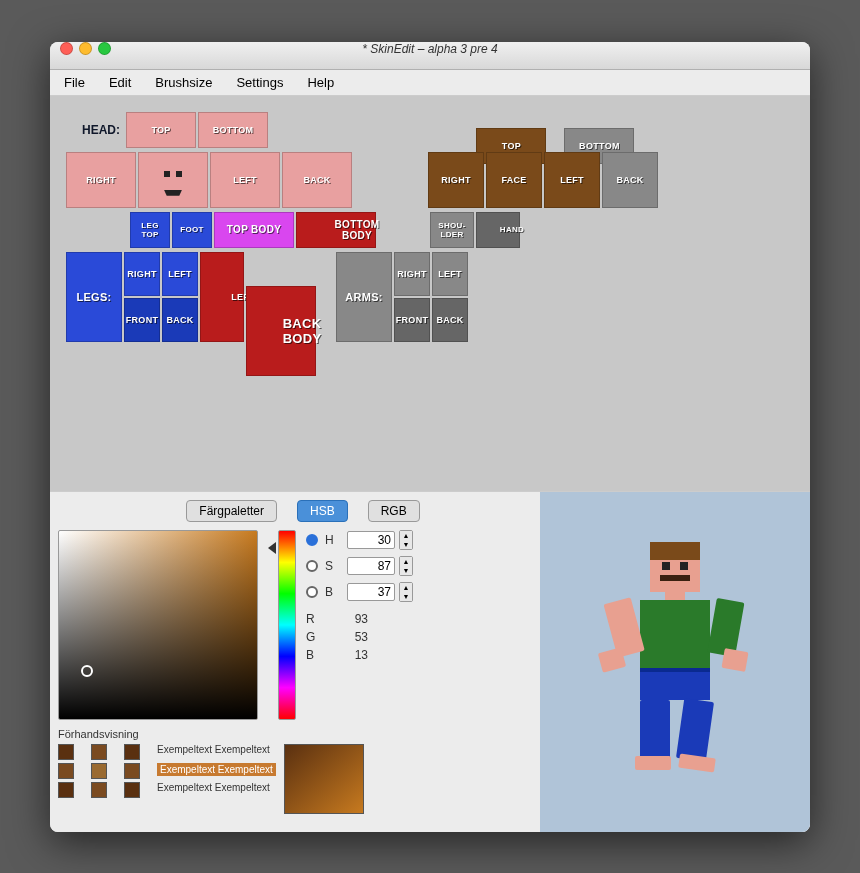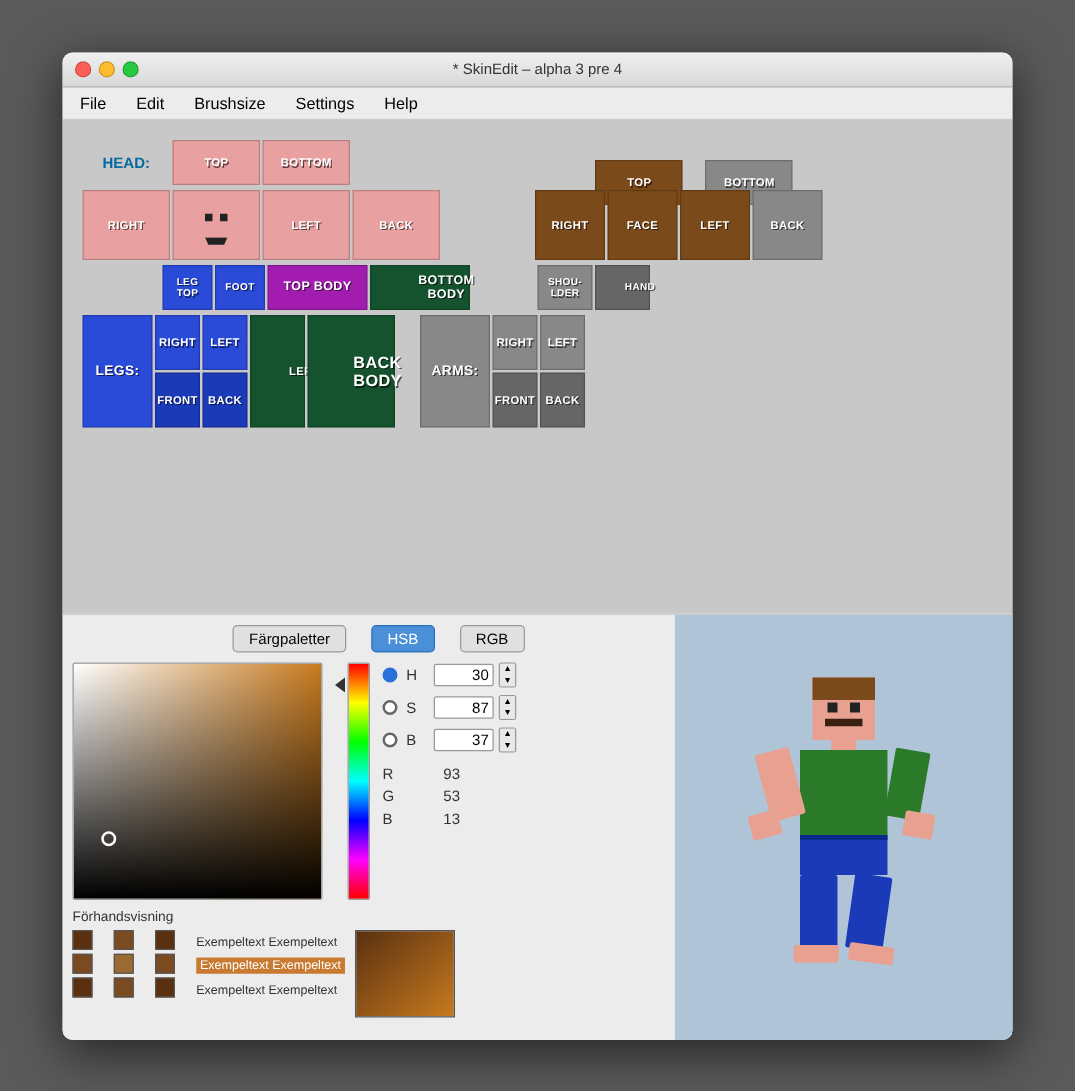--- a/index.html
+++ b/index.html
@@ -15,24 +15,25 @@
       width: 760px;
       border-radius: 8px;
       overflow: hidden;
       box-shadow: 0 10px 40px rgba(0,0,0,0.6);
       background: #ececec;
     }
     .titlebar {
       background: linear-gradient(to bottom, #f0f0f0, #d8d8d8);
       height: 28px;
       display: flex;
-      align-items: center;
+      align-items: flex-start;
       padding: 0 10px;
       border-bottom: 1px solid #b0b0b0;
       position: relative;
+      font-style: italic;
     }
     .titlebar-buttons { display: flex; gap: 6px; }
     .tb-btn {
       width: 13px; height: 13px;
       border-radius: 50%;
       border: 1px solid rgba(0,0,0,0.2);
       cursor: pointer;
     }
     .tb-close { background: #ff5f57; }
     .tb-min { background: #febc2e; }
@@ -197,21 +198,21 @@
     }
     .radio-dot.selected { background: #2a70d9; border-color: #2a70d9; }
     .preview-label {
       font-size: 11px;
       color: #333;
       margin-bottom: 4px;
     }
     .swatch-row {
       display: flex;
       gap: 17px;
-      align-items: flex-end;
+      align-items: flex-start;
     }
     .swatch {
       width: 16px; height: 16px;
       border: 1px solid #555;
     }
     .swatch-text {
       font-size: 10px;
       color: #333;
       flex: 1;
     }
@@ -230,22 +231,22 @@
       font-weight: bold;
       color: white;
       text-shadow: 1px 1px 0 rgba(0,0,0,0.6);
       text-transform: uppercase;
       letter-spacing: 0.3px;
       border: 1px solid rgba(0,0,0,0.2);
       flex-shrink: 0;
     }
 
     .pink { background: #e8a0a0; }
-    .green { background: #a21caf; }
-    .dark-green { background: #14532d; padding-left: 42px; }
+    .green { background: #d946ef; }
+    .dark-green { background: #b91c1c; padding-left: 42px; }
     .blue { background: #2a4ad8; }
     .dark-blue { background: #1a3ab8; }
     .gray { background: #888; }
     .dark-gray { background: #666; }
     .brown { background: #7a4a1a; }
 
     
     .face-block {
       background: #e8a0a0;
       position: relative;
@@ -290,21 +291,21 @@
     <span>Edit</span>
     <span>Brushsize</span>
     <span>Settings</span>
     <span>Help</span>
   </div>
 
   <div class="skin-editor">
     <div class="skin-grid">
 
       <div style="position:absolute; top:8px; left:8px; display:flex; align-items:center; gap:2px;">
-        <span style="font-size:12px;font-weight:bold;color:#0369a1;margin-right:16px;padding-left:16px;">HEAD:</span>
+        <span style="font-size:12px;font-weight:bold;color:#0f172a;margin-right:4px;padding-left:16px;">HEAD:</span>
         <div class="block pink" style="width:70px;height:36px;">
           <span>TOP</span>
         </div>
         <div class="block pink" style="width:70px;height:36px;">
           <span>BOTTOM</span>
         </div>
       </div>
 
       <div style="position:absolute; top:24px; left:370px; display:flex; align-items:flex-end; gap:18px;">
         <span style="font-size:12px;font-weight:bold;color:#555;margin-right:4px;">HAT:</span>
@@ -393,21 +394,21 @@
           <div class="block dark-blue" style="width:36px;height:44px;font-size:9px;">
             <span>Back</span>
           </div>
         </div>
 
 
         <div class="block dark-green" style="width:36px;height:90px;font-size:9px;">
           <span>Left</span>
         </div>
 
-        <div class="block dark-green" style="width:70px;height:90px;font-size:13px;">
+        <div class="block dark-green" style="width:70px;height:90px;font-size:13px;margin-top:34px;">
           <span>Back Body</span>
         </div>
 
         <div style="width:16px;"></div>
 
         <div class="block gray" style="width:56px;height:90px;font-size:11px;">
           <span>Arms:</span>
         </div>
         <div style="display:flex;flex-direction:column;gap:2px;">
           <div class="block gray" style="width:36px;height:44px;font-size:9px;">

